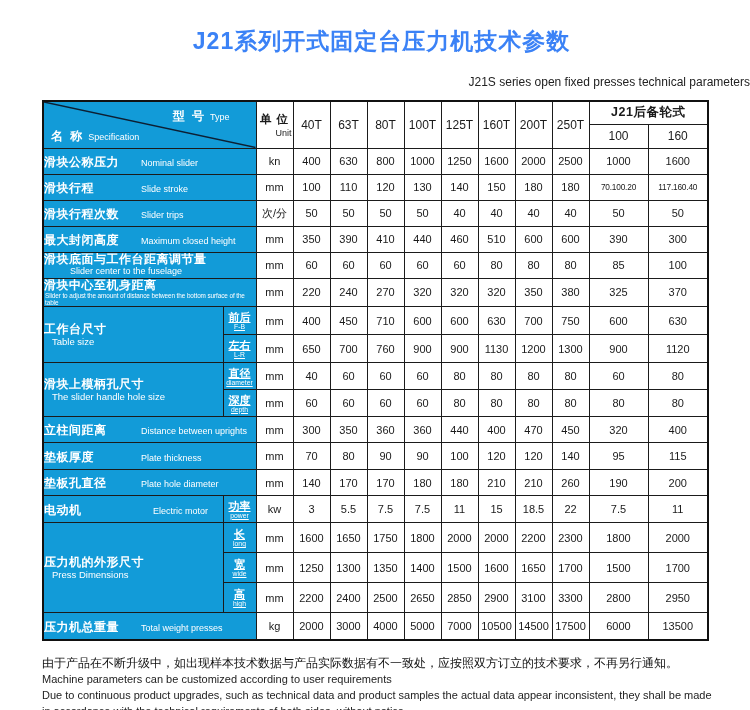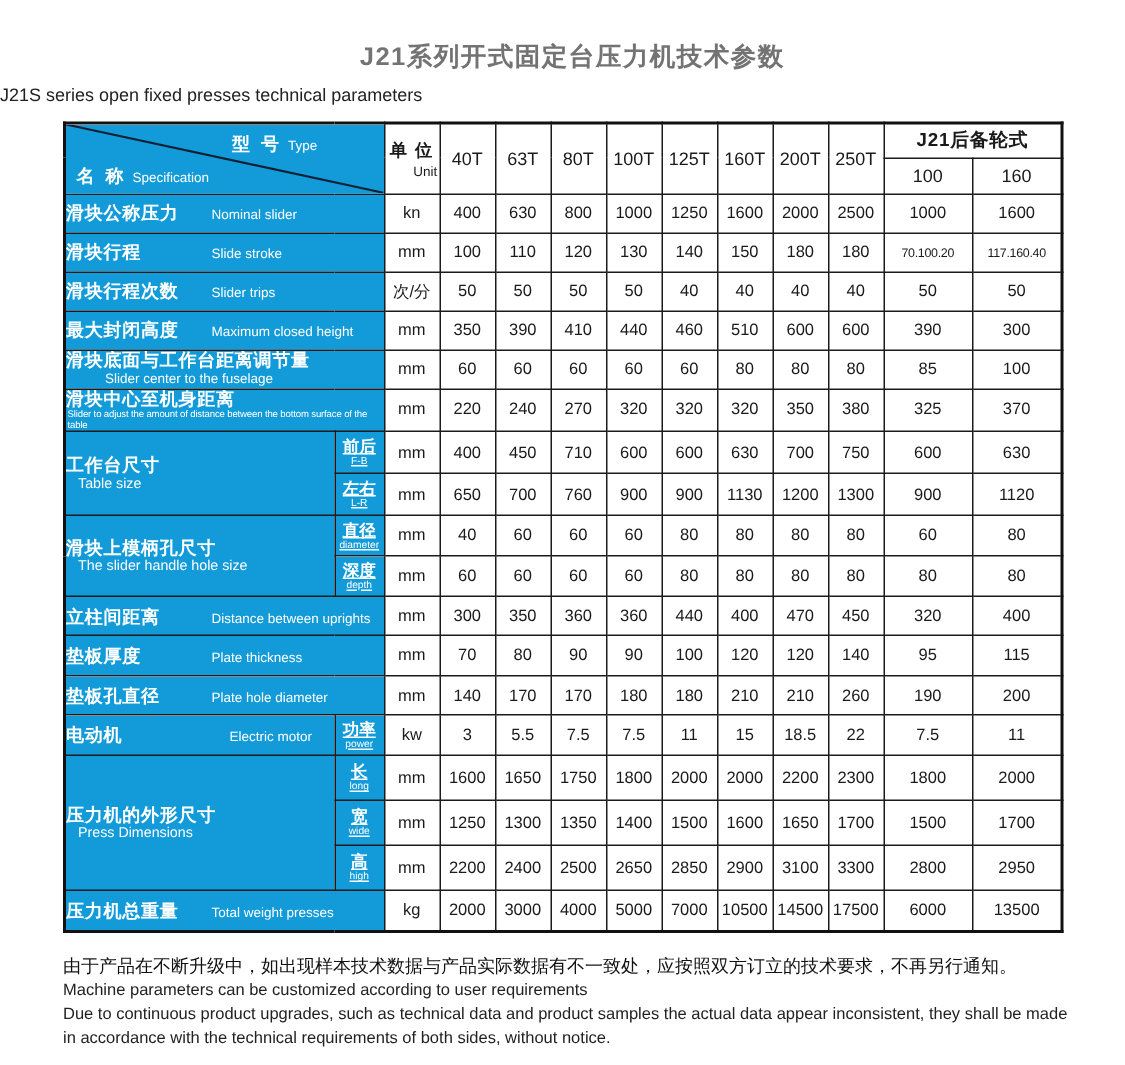--- a/index.html
+++ b/index.html
@@ -8,29 +8,29 @@
     width: 750px; height: 710px;
     font-family: "Liberation Sans", sans-serif;
     color: #1a1a1a;
     overflow: hidden;
   }
   .page { width: 750px; height: 710px; position: relative; }
 
   .title {
     padding-top: 26px;
     text-align: center;
-    font-size: 17px;
+    font-size: 23px;
     font-weight: bold;
     letter-spacing: 1px;
-    color: #737373;
+    color: #3b82f6;
     padding-left: 13px;
   }
   .subtitle {
-    margin-top: 7px;
-    text-align: left;
+    margin-top: 18px;
+    text-align: right;
     font-size: 12px;
     color: #222;
   }
 
   table.params {
     margin: 11px 0 0 42px;
     border-collapse: collapse;
     table-layout: fixed;
     width: 666px;
     border: 2px solid #111;
@@ -45,21 +45,21 @@
   tr.hr1 { height: 23px; }
   tr.hr2 { height: 24px; }
   tr.h27 { height: 27px; }
   tr.h28 { height: 28px; }
   tr.h30 { height: 30px; }
 
   
   thead th { background: #fff; font-weight: normal; text-align: center; }
   th.corner { background: #129bd8; position: relative; }
   th.corner svg { position: absolute; top: 0; left: 0; width: 100%; height: 100%; display: block; }
-  .c-type { position: absolute; top: 4px; right: 44px; color: #fff; white-space: nowrap; }
+  .c-type { position: absolute; top: 4px; right: 26px; color: #fff; white-space: nowrap; }
   .c-name { position: absolute; bottom: 3px; left: 7px; color: #fff; white-space: nowrap; }
   .c-type .zh, .c-name .zh { font-size: 12px; font-weight: bold; letter-spacing: 2px; }
   .c-type .en, .c-name .en { font-size: 9px; margin-left: 4px; }
   th.unit-h .uzh { display: block; font-size: 11.5px; font-weight: bold; letter-spacing: 1px; }
   th.unit-h .uen { display: block; font-size: 9px; margin-top: 1px; margin-left: 18px; }
   th.model { font-size: 12px; color: #1a1a1a; }
   th.backup { font-size: 12.5px; font-weight: bold; letter-spacing: 0.5px; }
   th.bcol { font-size: 12px; }
 
   

